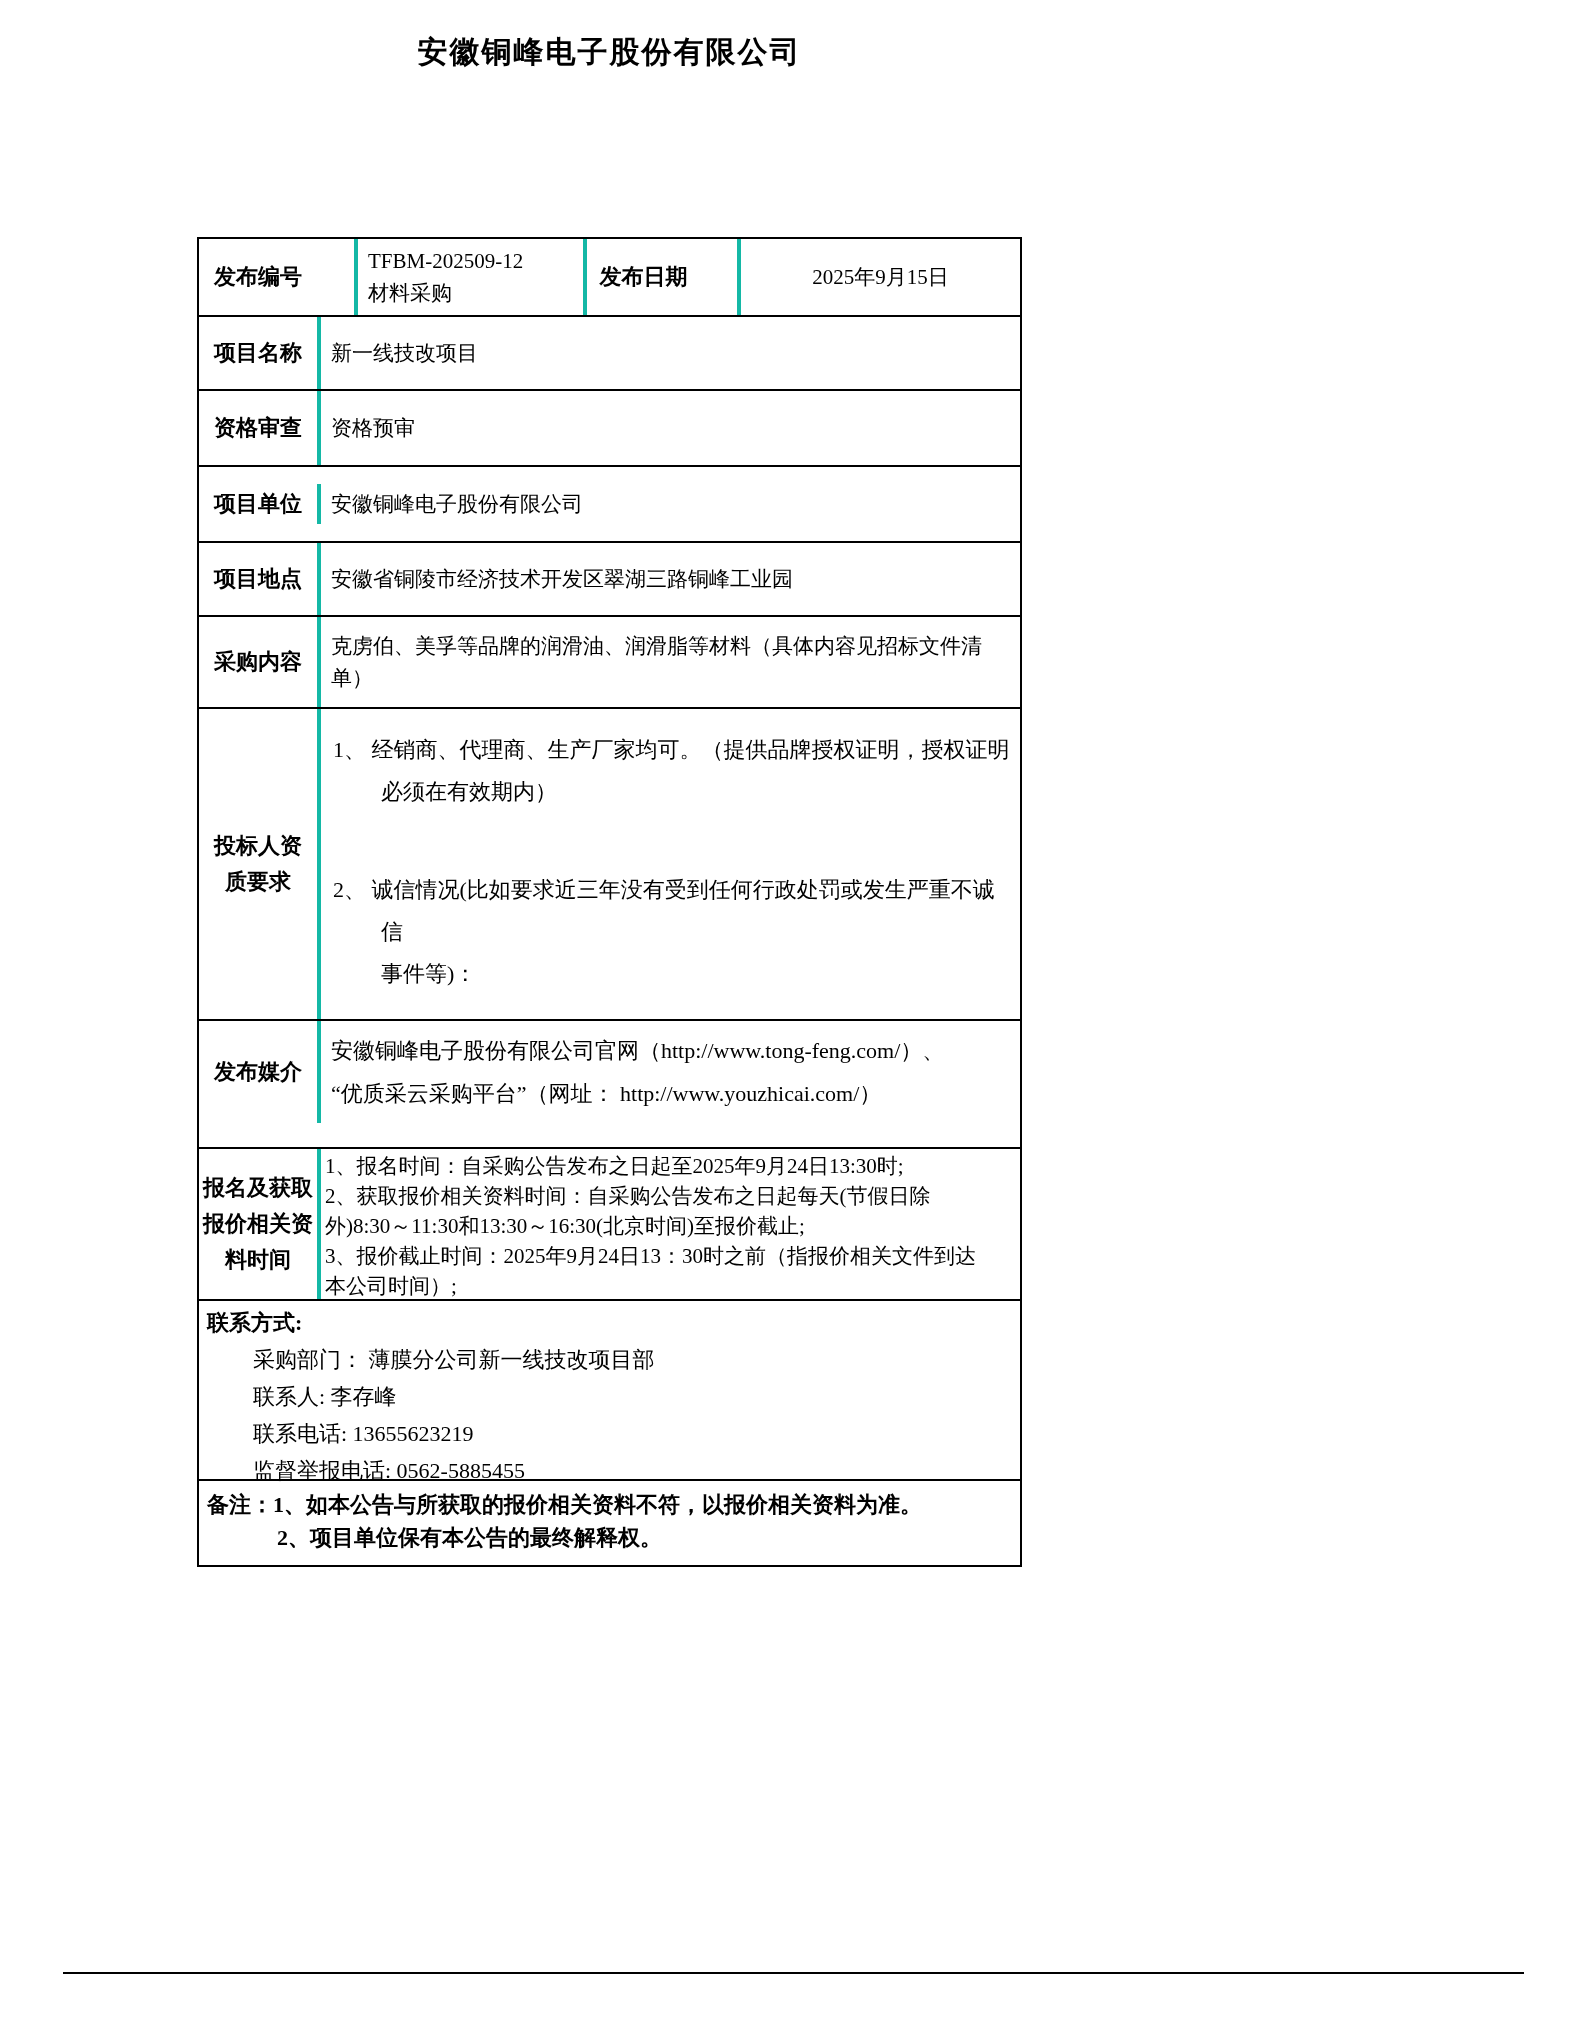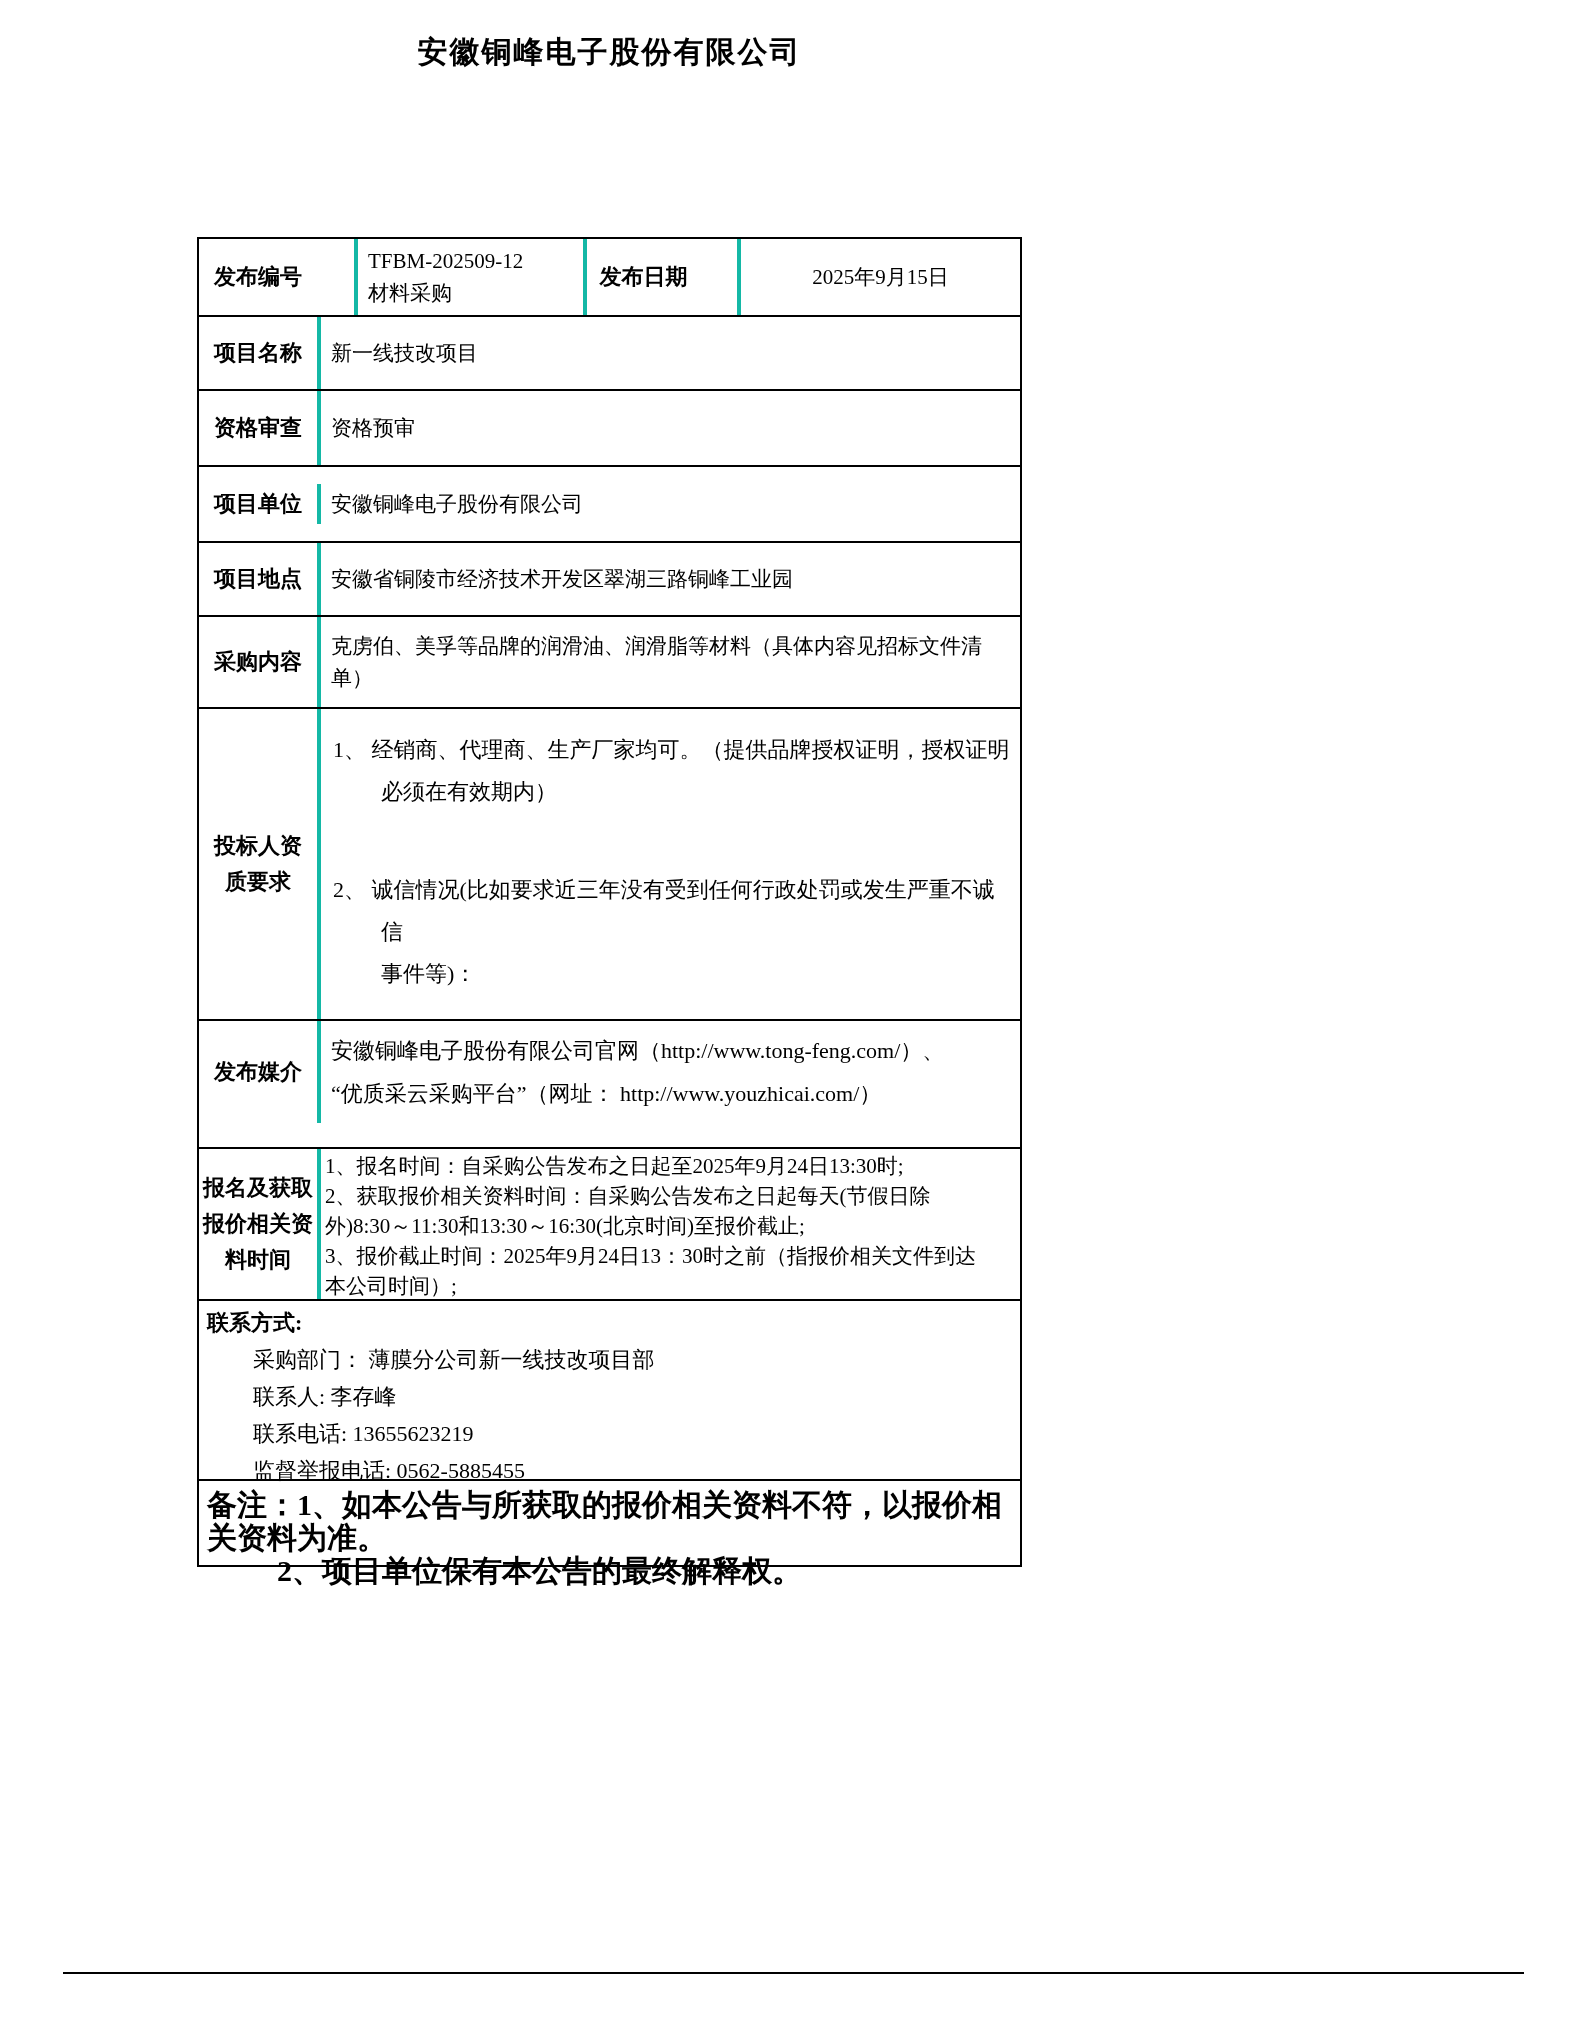--- a/index.html
+++ b/index.html
@@ -41,21 +41,21 @@
 
   .media-cell { font-size:22px; line-height:43px; }
 
   .sched-content { display:block; padding:2px 4px 0 4px; font-size:21px; }
   .s-item { line-height:30px; white-space:pre-line; }
 
   .wide-cell { display:block; padding:4px 8px; font-size:22px; }
   .contact-heading { font-weight:bold; line-height:36px; }
   .contact-line { padding-left:46px; line-height:37px; }
 
-  .remark-cell { display:block; padding:7px 8px; font-weight:bold; font-size:30px; }
+  .remark-cell { display:block; padding:7px 8px; font-weight:bold; font-size:22px; }
   .remark-1 { line-height:33px; }
   .remark-2 { padding-left:70px; line-height:33px; }
 
   .footer-rule { position:absolute; left:63px; top:1972px; width:1461px; height:2px; background:#000; }
 </style>
 </head>
 <body>
 
 <div class="page">
 

